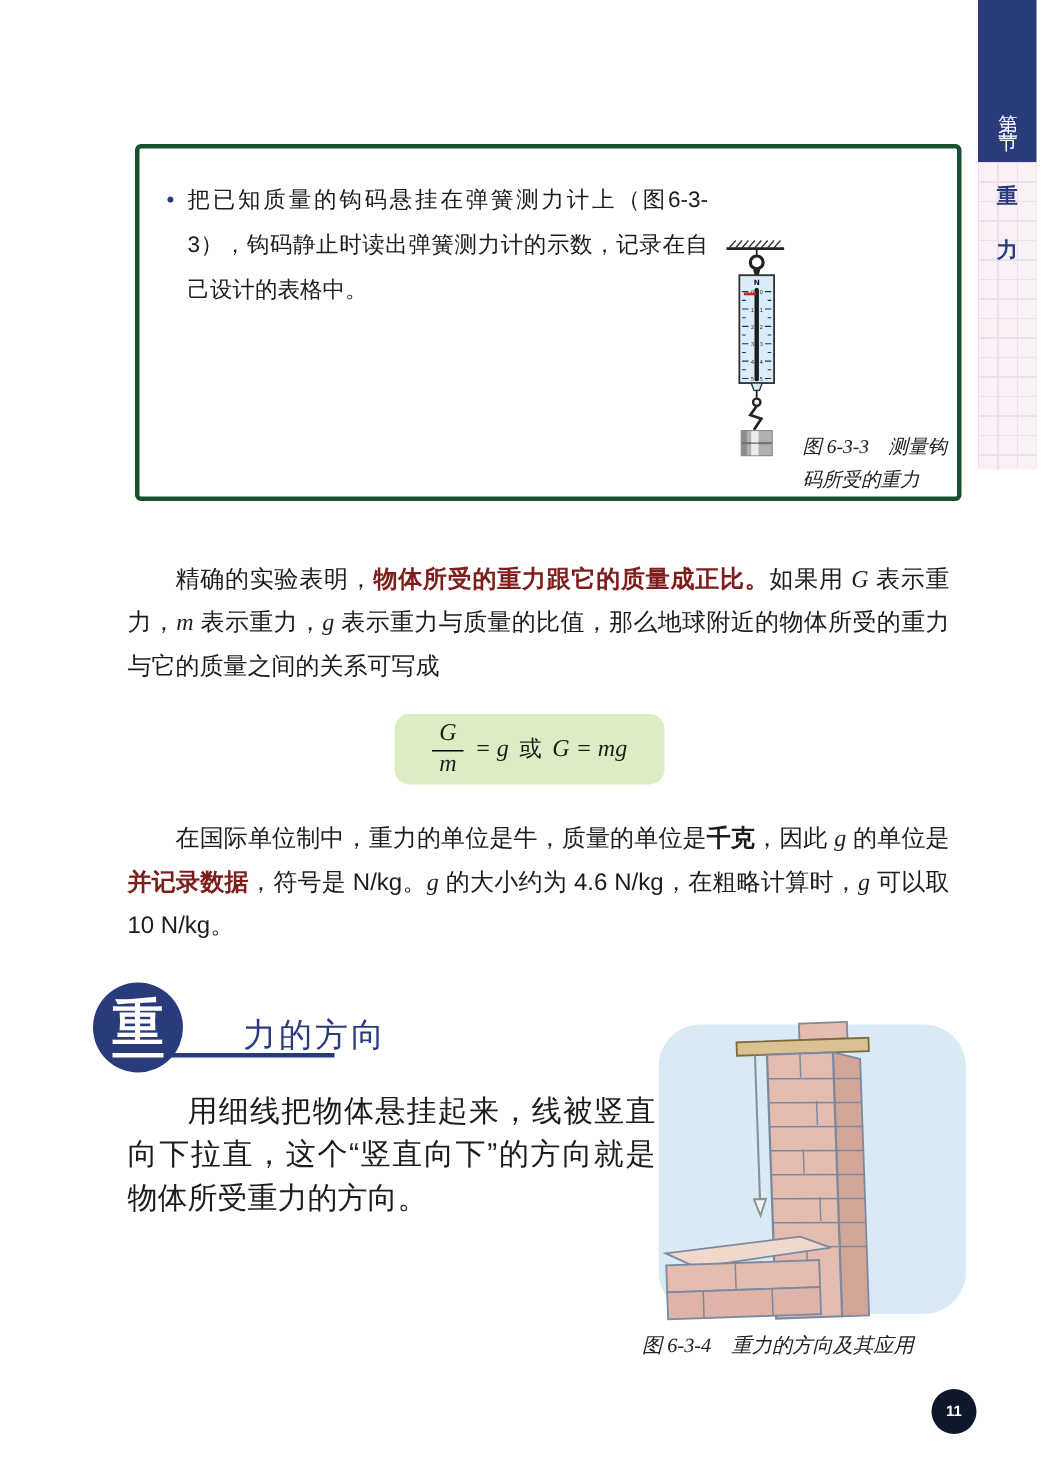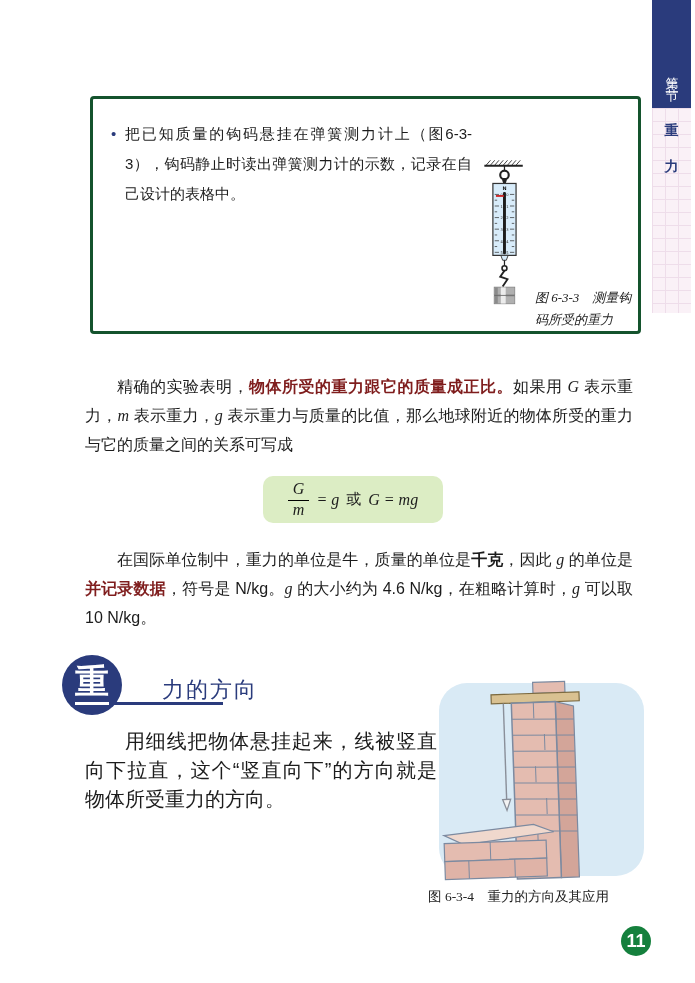--- a/index.html
+++ b/index.html
@@ -47,40 +47,40 @@
     color:#2a3b7c; letter-spacing:2px;margin-left:34px; }
 
   
   .col-left { position:absolute; left:85px; top:727px; width:352px; font-size:20px;
     line-height:29px; text-align:justify; }
   .col-left p { text-indent:2em; margin:0; }
 
   
   .fig2 { position:absolute; left:436px; top:680px; }
   .fig2-caption { position:absolute; left:428px; top:888px; width:225px;
-    font-family:"Liberation Serif", serif; font-size:13.5px; color:#222; }
+    font-family:"Liberation Serif", serif; font-style:italic; font-size:13.5px; color:#222; }
 
   
   .side-blue { position:absolute; left:652px; top:0; width:39px; height:108px; background:#2a3b7c;
     display:flex; align-items:center; justify-content:center; }
   .side-blue .vtext { writing-mode:vertical-rl; color:#fff; font-size:13px; letter-spacing:6px;
     margin-top:42px; }
   .side-pink { position:absolute; left:652px; top:108px; width:39px; height:205px;
     background-color:#faf1f7;
     background-image:
       repeating-linear-gradient(to right,  #eeddea 0 1px, rgba(0,0,0,0) 1px 13px),
       repeating-linear-gradient(to bottom, #eeddea 0 1px, rgba(0,0,0,0) 1px 13px);
     display:flex; flex-direction:column; align-items:center; }
   .side-pink .ch { color:#2a3b7c; font-weight:bold; font-size:14px; }
   .ch1 { margin-top:14px; }
   .ch2 { margin-top:18px; }
 
   
   .page-badge { position:absolute; left:621px; top:926px; width:30px; height:30px; border-radius:50%;
-    background:#15803d; color:#fff; font-weight:bold; font-size:18px;
+    background:#0f172a; color:#fff; font-weight:bold; font-size:10px;
     display:flex; align-items:center; justify-content:center; }
 
   
   .tick-num { font-size:6px; font-family:"DejaVu Sans", sans-serif; fill:#333; }
   .unit-n   { font-size:8px; font-family:"DejaVu Sans", sans-serif; fill:#111; font-weight:bold; }
 </style>
 </head>
 <body>
 
 <div class="expt-box">

